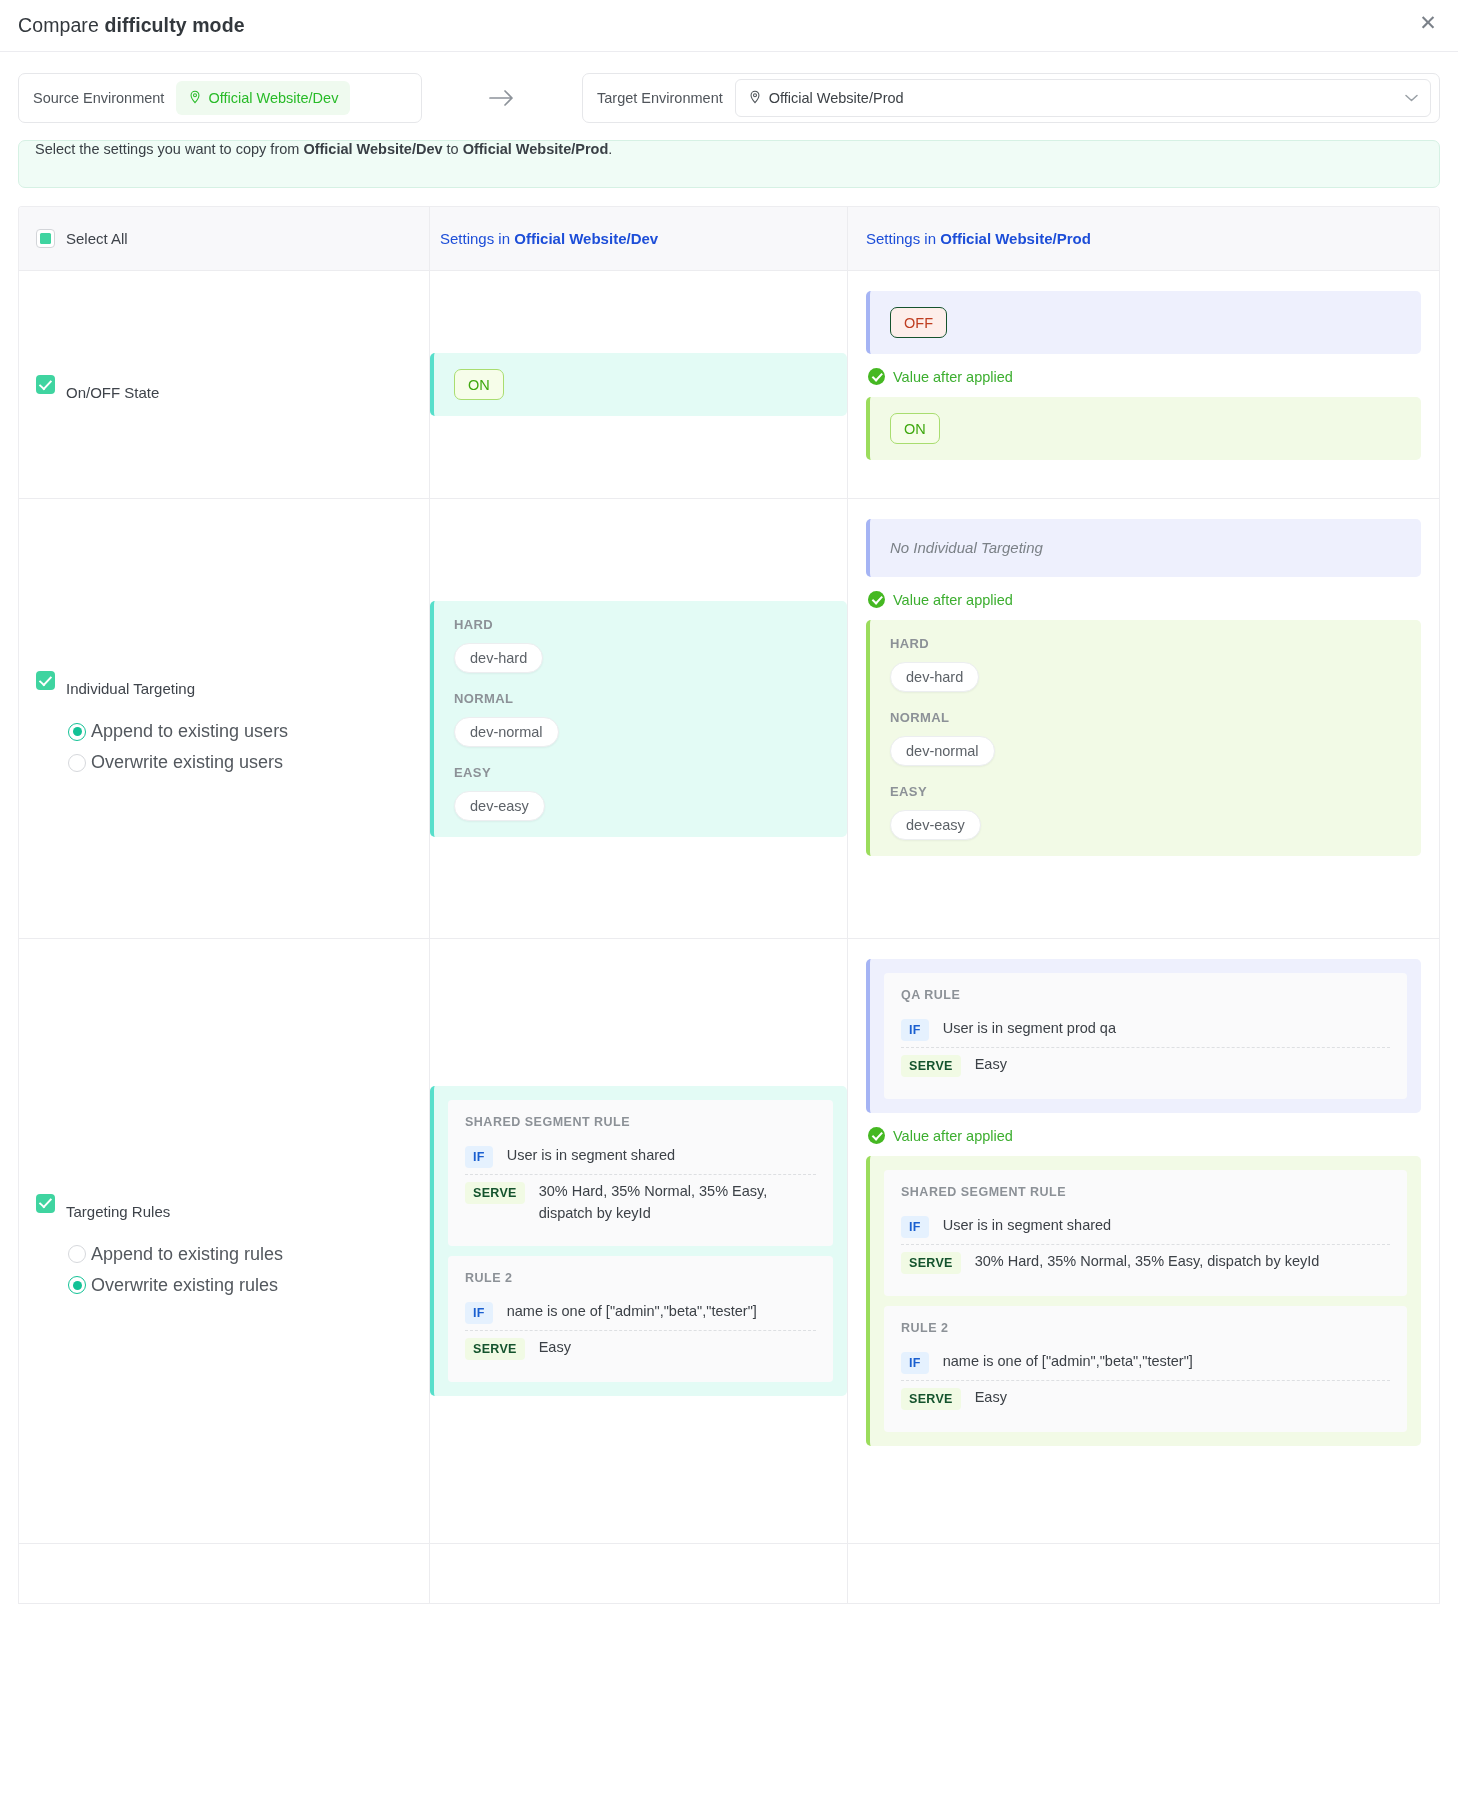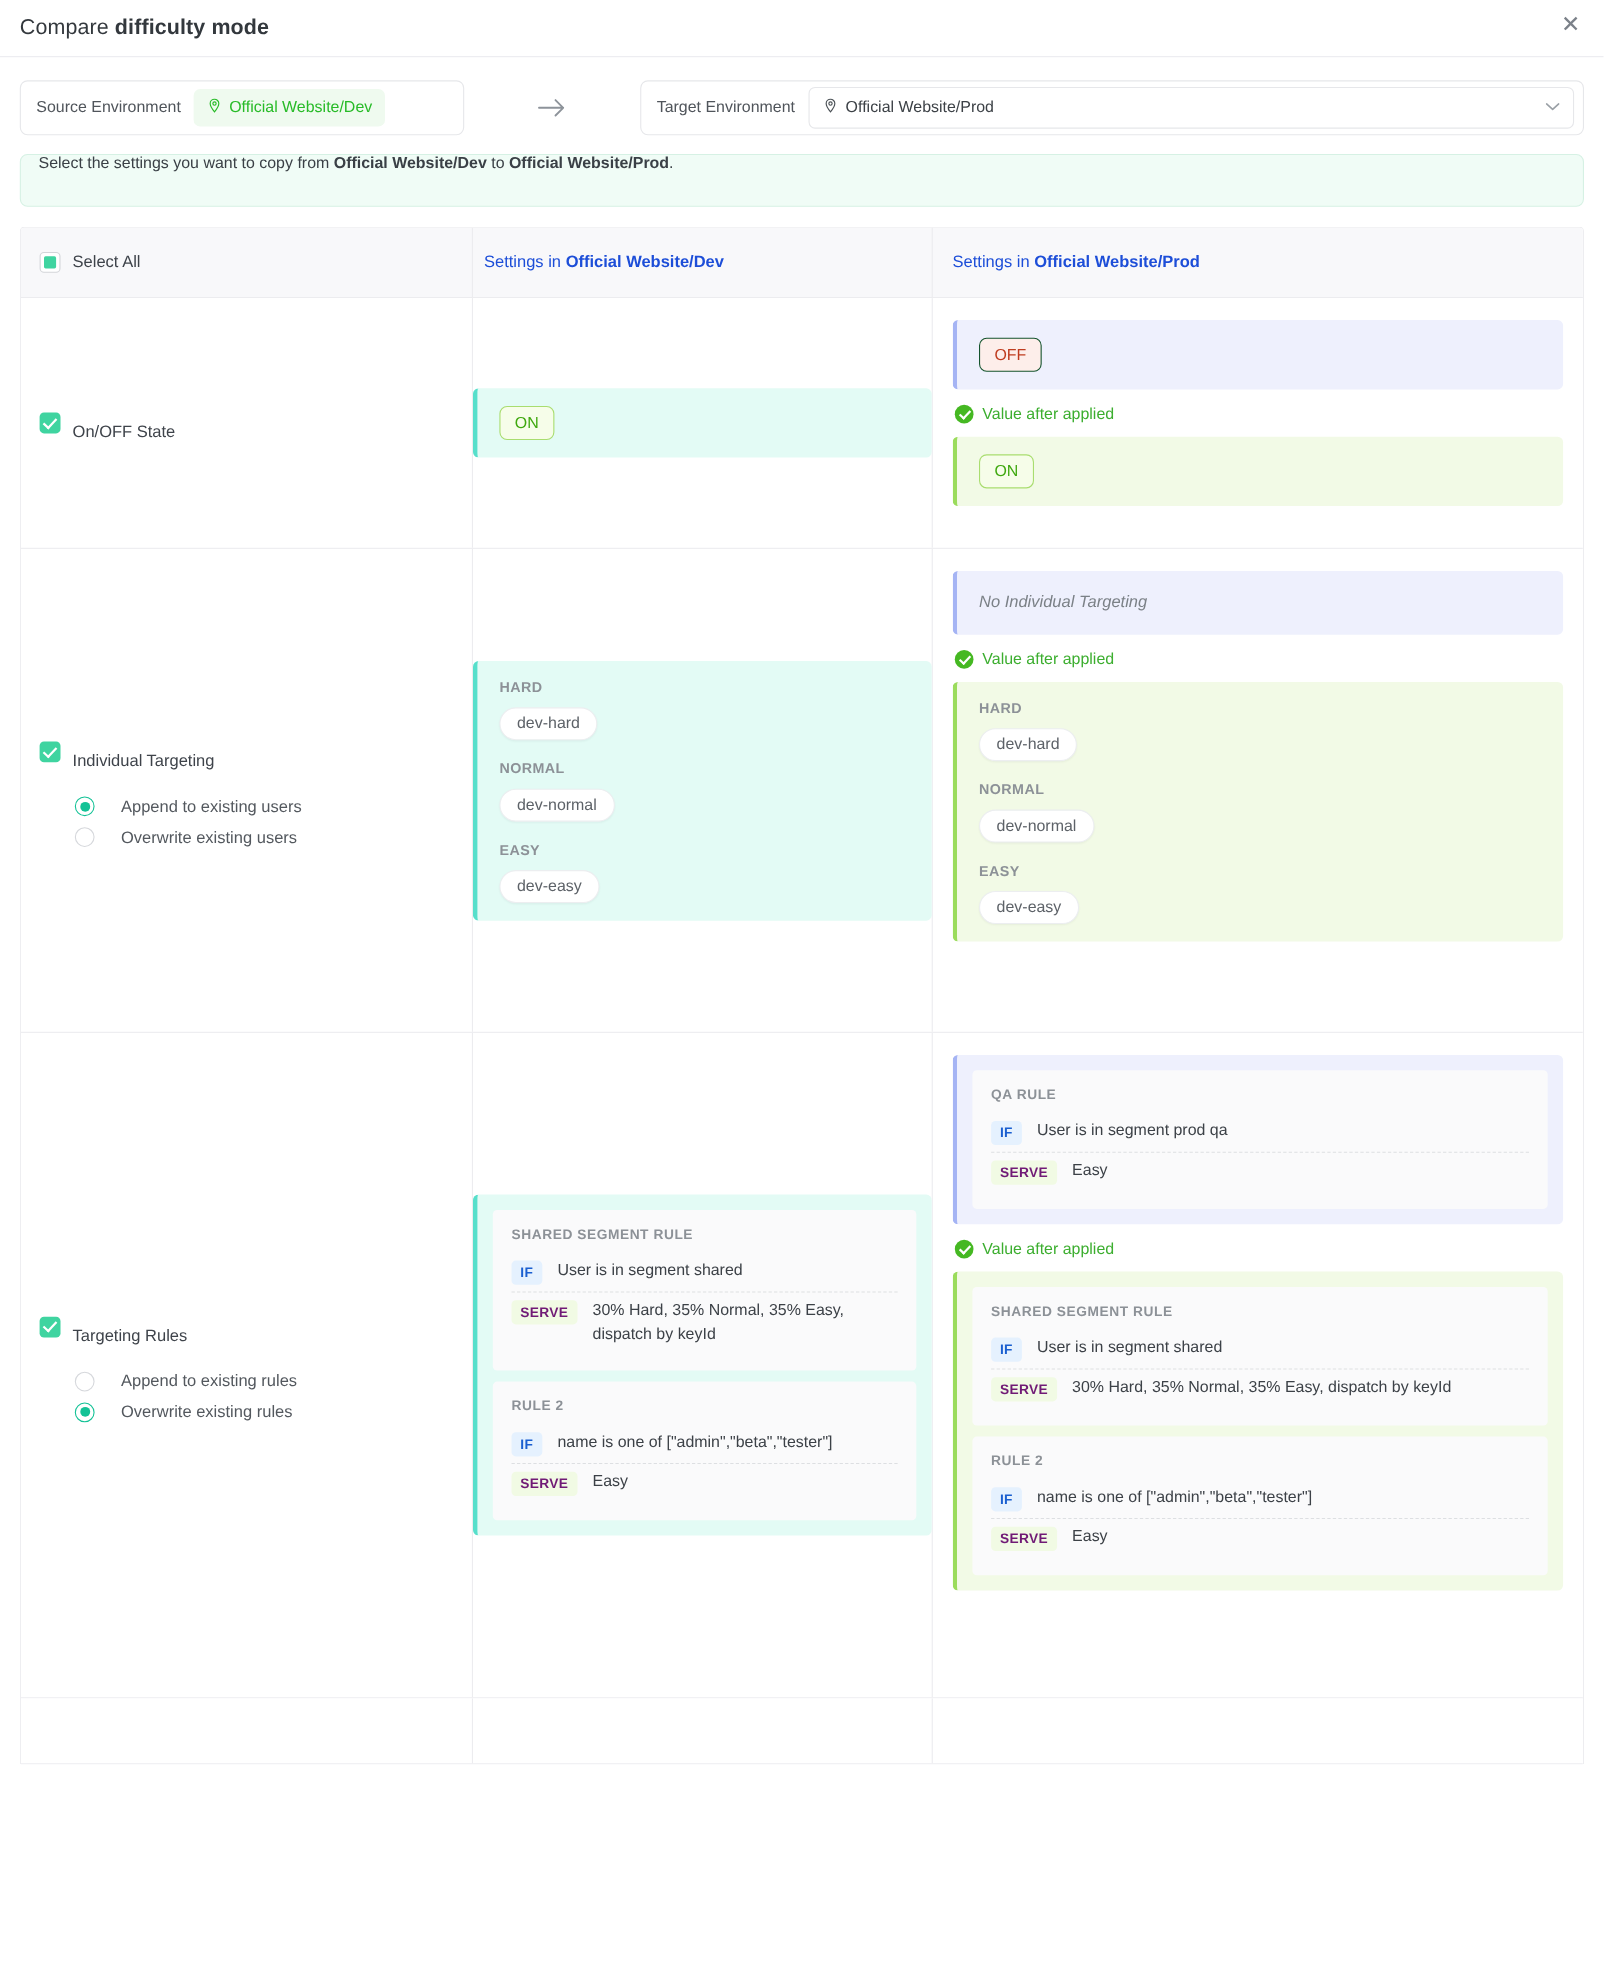--- a/index.html
+++ b/index.html
@@ -127,21 +127,21 @@
 
   .radio-group { margin-top: 14px; padding-left: 32px; }
   .radio-item { display: flex; align-items: center; margin-top: 10px; cursor: pointer; }
   .rd {
     width: 18px; height: 18px; border-radius: 50%;
     border: 1.6px solid #d6d8dc; background: #fff;
     display: inline-flex; align-items: center; justify-content: center; flex: 0 0 auto;
   }
   .rd.on { border-color: #13c296; }
   .rd.on::after { content:""; width: 9px; height: 9px; border-radius: 50%; background: #13c296; }
-  .radio-label { margin-left: 24px; font-size: 15px; color: #53585e; }
+  .radio-label { margin-left: 5px; font-size: 18px; color: #53585e; }
 
   
   .panel {
     border-radius: 5px;
     padding: 16px 20px;
     position: relative;
   }
   .panel.src { background: #e3fbf5; border-left: 4px solid #57dfcb; width: 100%; }
   .panel.before { background: #eef0fd; border-left: 4px solid #a5b4f4; }
   .panel.after { background: #f2fae6; border-left: 4px solid #9bdc5c; }
@@ -189,21 +189,21 @@
   .rule-card { background: #fafafb; border-radius: 4px; padding: 15px 17px 16px 17px; }
   .rule-card + .rule-card { margin-top: 10px; }
   .rule-name { font-size: 12.5px; font-weight: bold; color: #8c9197; letter-spacing: .5px; margin-bottom: 10px; }
   .rule-line { display: flex; align-items: flex-start; padding: 6px 0; }
   .rule-line.sep { border-top: 1px dashed #dddfe2; }
   .tag {
     flex: 0 0 auto; border-radius: 4px; font-size: 12.5px; font-weight: bold;
     padding: 4px 8px; letter-spacing: .3px; margin-top: 1px;
   }
   .tag.if { background: #e5f1fe; color: #1a5fd0; }
-  .tag.serve { background: #f1fae4; color: #701a75; }
+  .tag.serve { background: #f1fae4; color: #14532d; }
   .rule-txt { margin-left: 14px; font-size: 14.5px; color: #3c4147; line-height: 1.45; }
 
   .pin { flex: 0 0 auto; }
 </style>
 </head>
 <body>
 
 <div class="page">
 
   <div class="modal-header">

